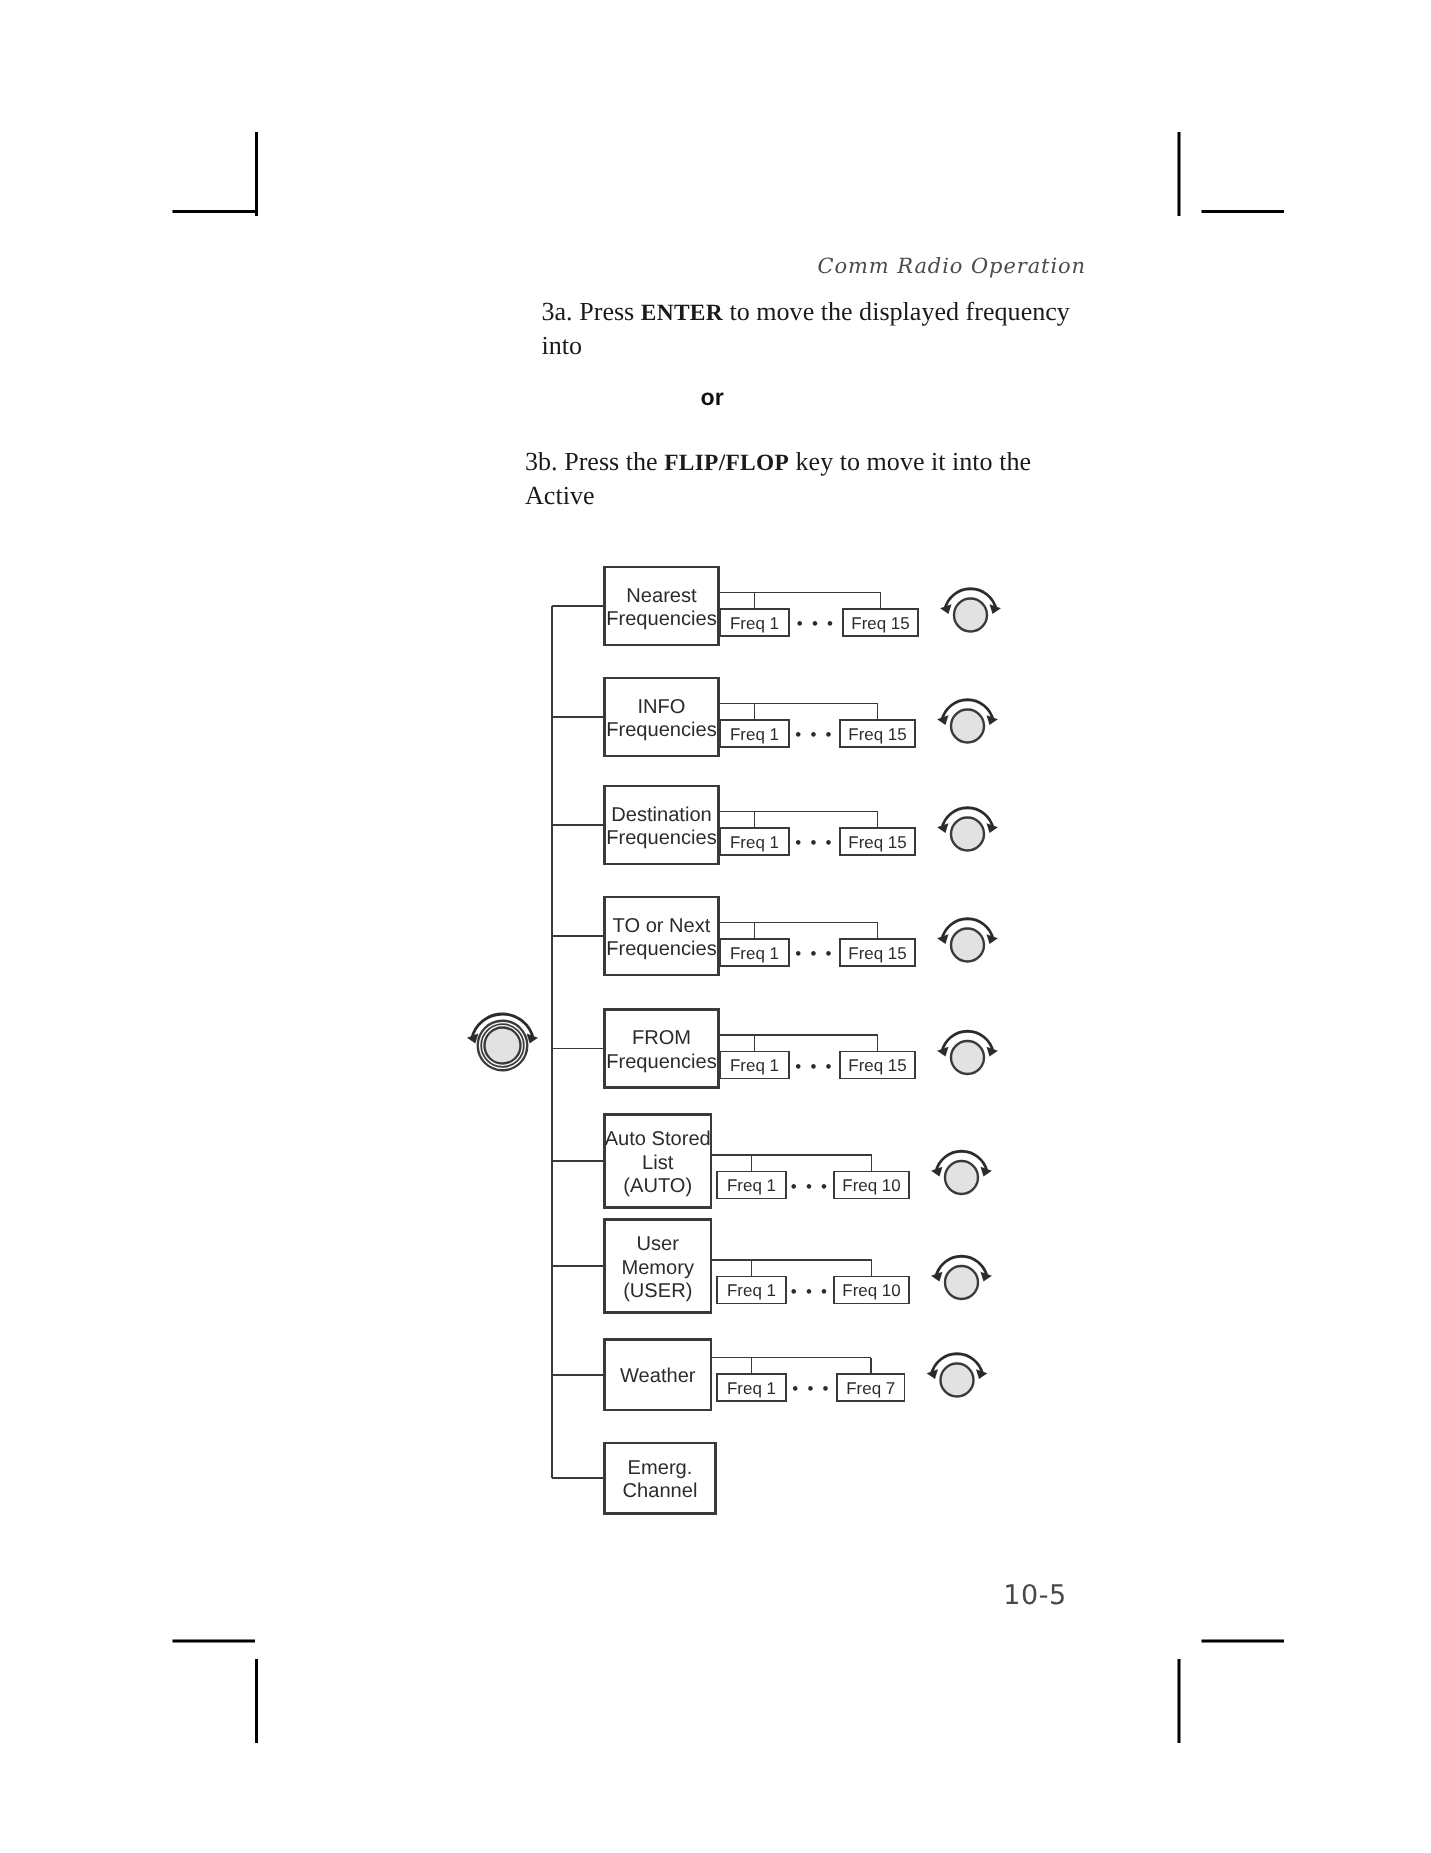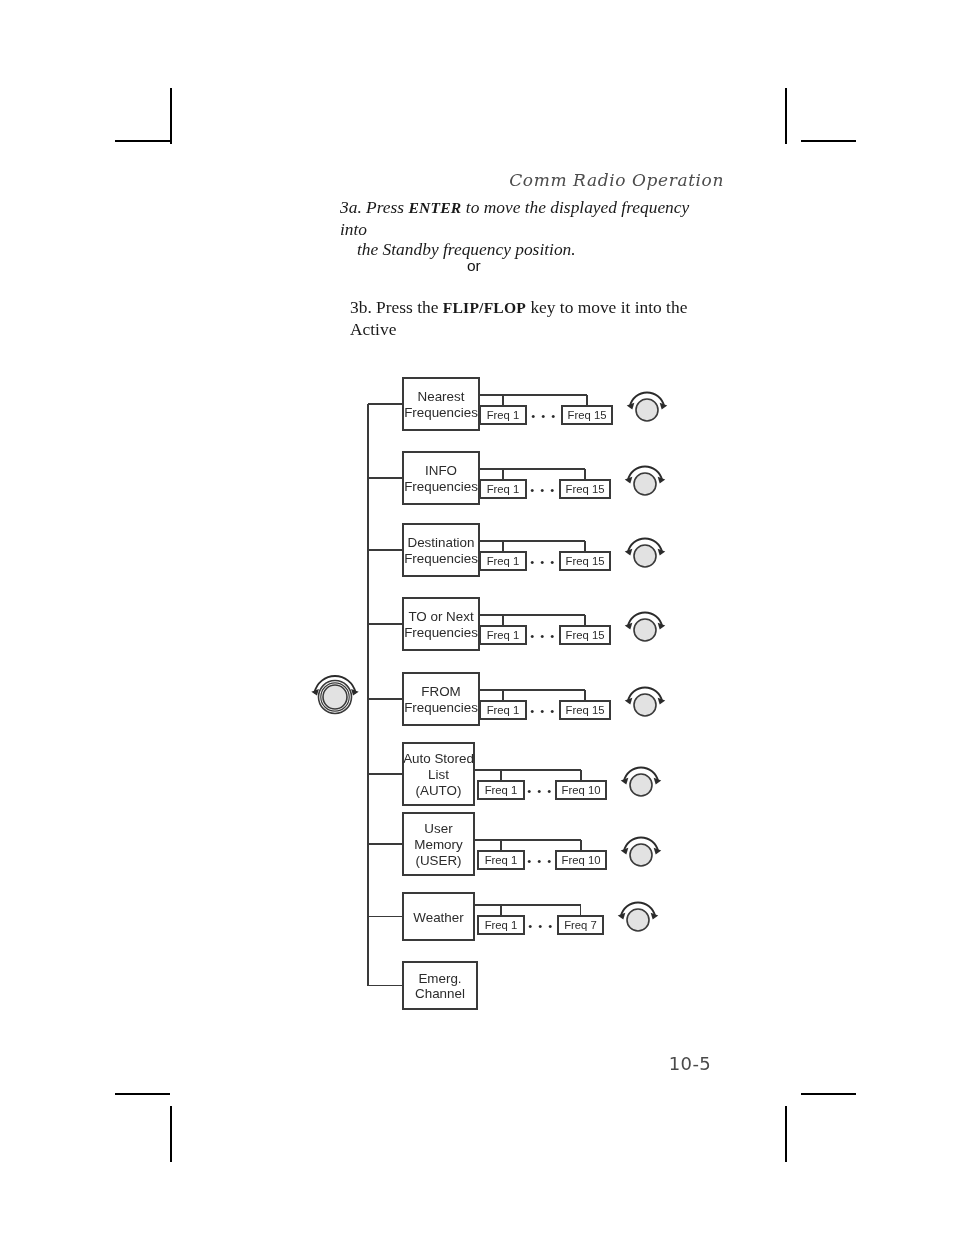--- a/index.html
+++ b/index.html
@@ -28,21 +28,21 @@
   .crop.h { height: 2px; }
 
   
   .running-header {
     position: absolute;
     left: 340px;
     top: 170px;
     width: 384px;
     text-align: right;
     font-family: "DejaVu Serif", serif;
-    font-size: 17px;
+    font-size: 14px;
     font-style: italic;
     letter-spacing: 0.6px;
     color: #4c4c4c;
     white-space: nowrap;
   }
 
   
   .step {
     position: absolute;
     font-family: "Liberation Serif", serif;
@@ -116,29 +116,28 @@
   <div class="crop h" style="left:801px; top:140px; width:55px;"></div>
 
   <div class="crop h" style="left:115px; top:1093px; width:55px;"></div>
   <div class="crop v" style="left:170px; top:1106px; height:56px;"></div>
 
   <div class="crop h" style="left:801px; top:1093px; width:55px;"></div>
   <div class="crop v" style="left:785px; top:1106px; height:56px;"></div>
 
   <div class="running-header">Comm Radio Operation</div>
 
-  <div class="step" style="left:340px; top:197px; width:380px;font-style:italic;">
+  <div class="step" style="left:361px; top:197px; width:380px;">
     <span class="num">3a.</span>
     <span>Press</span>
     <span class="kbd">ENTER</span>
     <span>to move the displayed frequency into</span>
-    <span class="cont">the Standby frequency position.</span>
   </div>
 
-  <div class="or-line" style="left:467px; top:257px;">or</div>
+  <div class="or-line" style="left:467px; top:257px;font-weight:bold;">or</div>
 
   <div class="step" style="left:350px; top:297px; width:380px;font-family:Liberation Serif, serif;">
     <span class="num">3b.</span>
     <span>Press the</span>
     <span class="kbd">FLIP/FLOP</span>
     <span>key to move it into the Active</span>
   </div>
 
   <div class="diagram">
     <svg id="tree-svg" width="954" height="1235" viewBox="0 0 954 1235" xmlns="http://www.w3.org/2000/svg">

